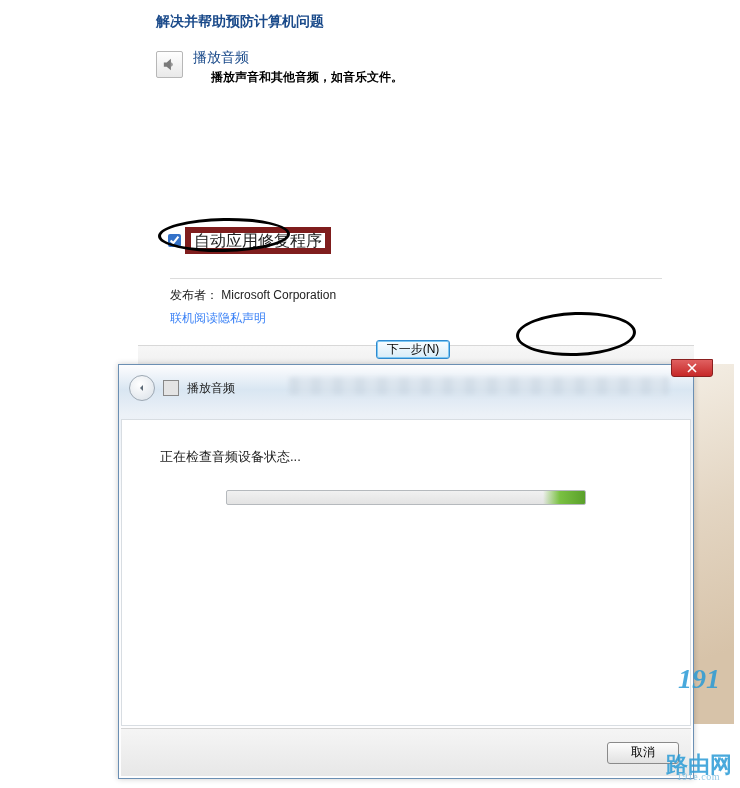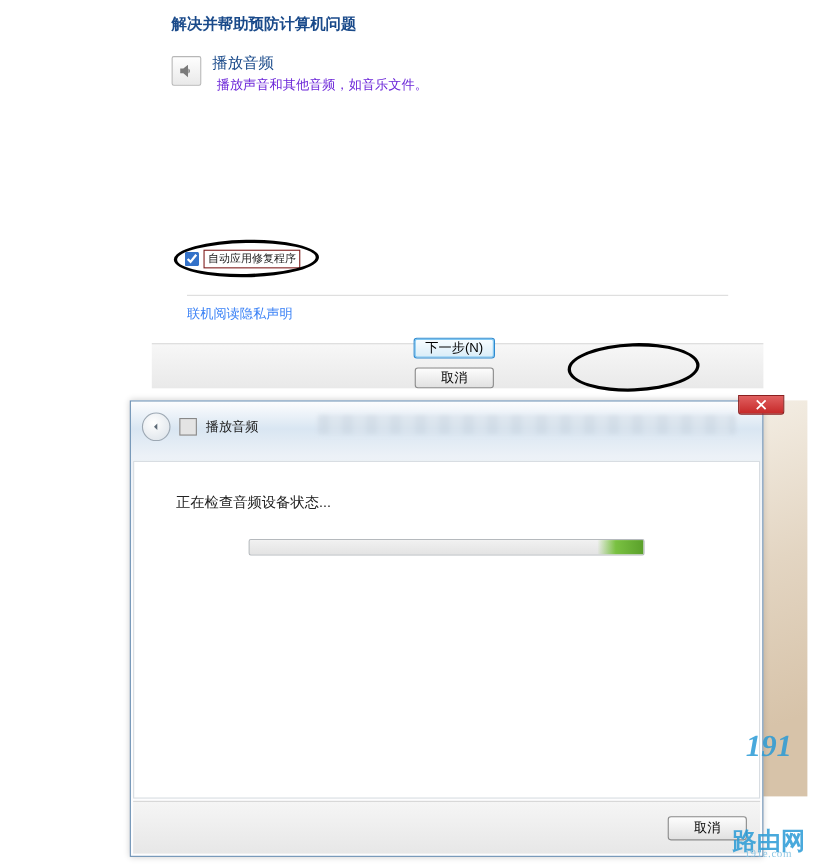--- a/index.html
+++ b/index.html
@@ -22,30 +22,30 @@
   .audio-icon-box {
     width: 27px; height: 27px;
     border: 1px solid #b7b7b7;
     background: linear-gradient(#fefefe,#e9e9e9);
     border-radius: 2px;
     display: flex; align-items:center; justify-content:center;
     margin-top: 2px;
   }
   .audio-icon-box svg { width:17px; height:17px; fill:#7a7a7a; }
   .troubleshooter-text h3 { margin:0; font-size:14px; font-weight:normal; color:#1a4a8a; }
-  .troubleshooter-text p { margin:2px 0 0 4px; font-size:12px; color:#6d28d9; }
+  .troubleshooter-text p { margin:2px 0 0 18px; font-size:12px; color:#000000;font-weight:bold; }
 
   
   .dialog-footer { position:absolute; top:227px; left:138px; width:556px; }
   .checkbox-row { display:flex; align-items:center; gap:4px; margin:0 0 4px 30px; }
   .checkbox-row input { margin:0; width:13px; height:13px; accent-color:#3472c9; }
   .checkbox-label-box {
-    border:1px solid #7f1d1d;
+    border:6px solid #7f1d1d;
     padding:0 3px;
-    font-size:10px;
+    font-size:16px;
     background:#fff;
     line-height:15px;
   }
   .hr-line { border:0; border-top:1px solid #dcdcdc; margin:24px 32px 8px 32px; }
   .publisher-row { font-size:12px; margin:0 0 6px 32px; color:#222; }
   .privacy-link { font-size:12px; color:#3b82f6; margin:0 0 0 32px; text-decoration:none; display:inline-block; }
   .button-bar {
     margin-top:18px;
     height:41px;
     background: linear-gradient(#f7f7f7,#e9e9e9);
@@ -219,20 +219,24 @@
 </div>
 
 <div class="dialog-footer">
   <div class="checkbox-row">
     <input type="checkbox" checked="" style="">
     <span class="checkbox-label-box">自动应用修复程序</span>
   </div>
 
   <hr class="hr-line">
 
+  <div class="publisher-row">
+    <span>发布者：</span>
+    <span>Microsoft Corporation</span>
+  </div>
 
   <a href="#" class="privacy-link">联机阅读隐私声明</a>
 
   <div class="button-bar">
     <button class="win-btn default">下一步(N)</button>
     <button class="win-btn">取消</button>
   </div>
 </div>
 
 <div class="ellipse e1"></div>

